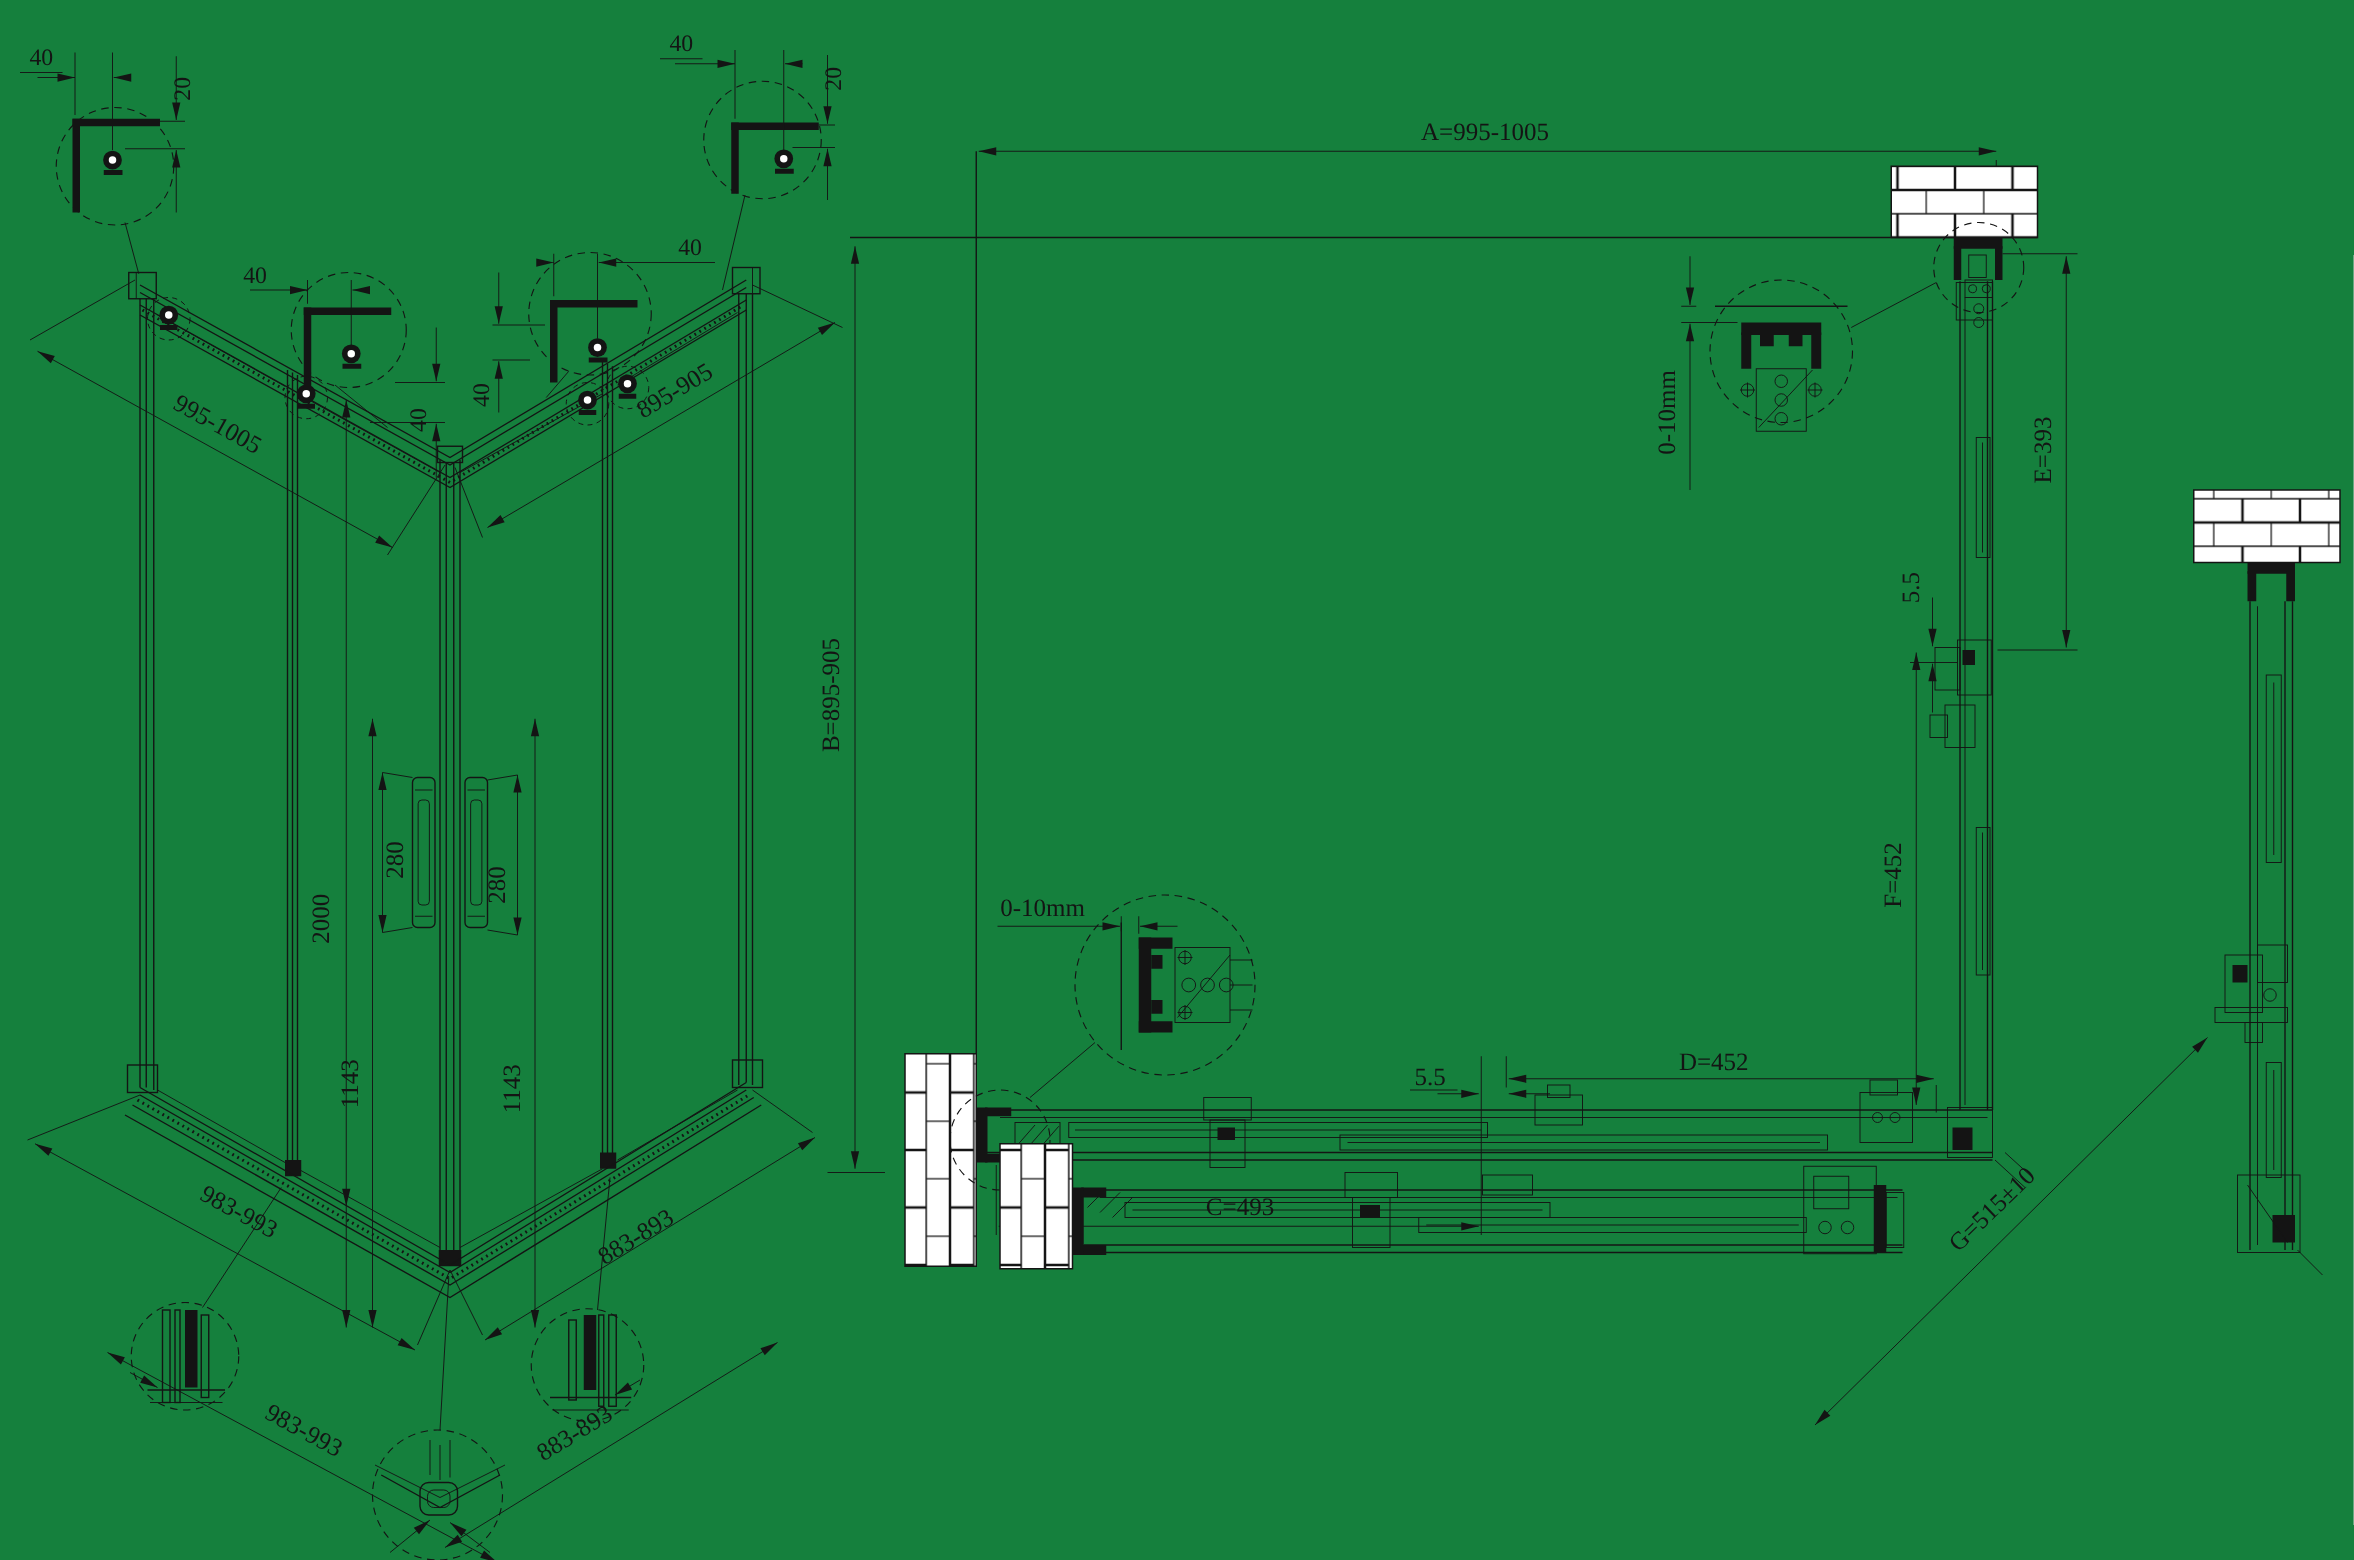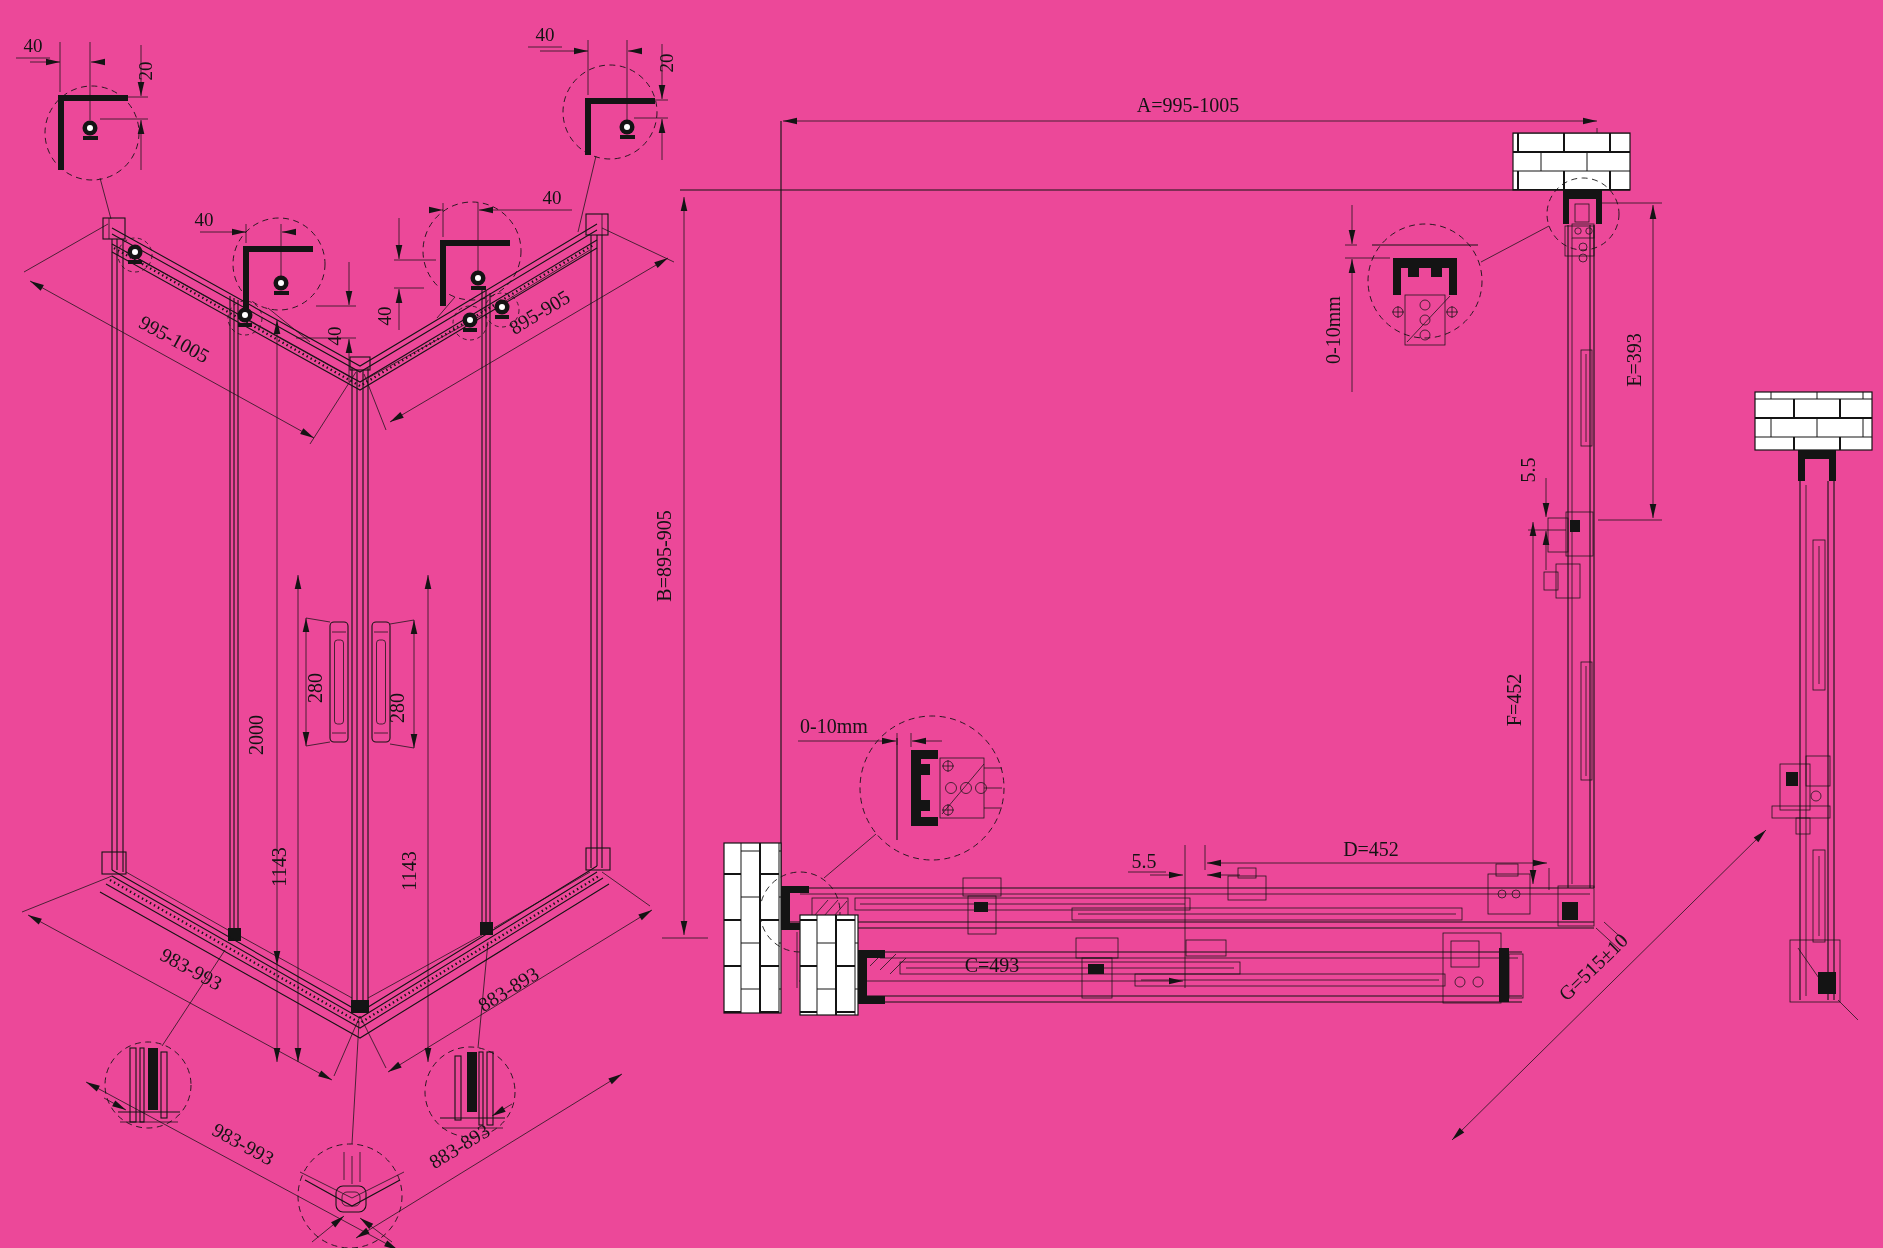--- a/index.html
+++ b/index.html
@@ -1,16 +1,16 @@
 <!DOCTYPE html>
 <html><head>
 <meta charset="utf-8">
 <style>
   html,body{margin:0;padding:0;background:#e8e8e8;}
-  .page{width:1883px;height:1248px;background:#ec4899;position:relative;margin:0 auto;
+  .page{width:1883px;height:1248px;background:#15803d;position:relative;margin:0 auto;
         font-family:"Liberation Serif", serif;}
   svg{display:block}
   .ln{stroke:#141414;fill:none;stroke-width:1.1;}
   .thn{stroke:#141414;fill:none;stroke-width:0.75;}
   .dsh{stroke:#141414;fill:none;stroke-width:0.9;stroke-dasharray:6 4.5;}
   .rdsh{stroke:#141414;fill:none;stroke-width:0.8;stroke-dasharray:4 3.5;}
   .dot{stroke:#141414;fill:none;stroke-width:2.4;stroke-dasharray:1.4 3.2;}
   .blk{fill:#141414;stroke:none;}
   .dim{font-family:"Liberation Serif", serif;font-size:20px;fill:#141414;}
   .dims{font-family:"Liberation Serif", serif;font-size:19px;fill:#141414;}

